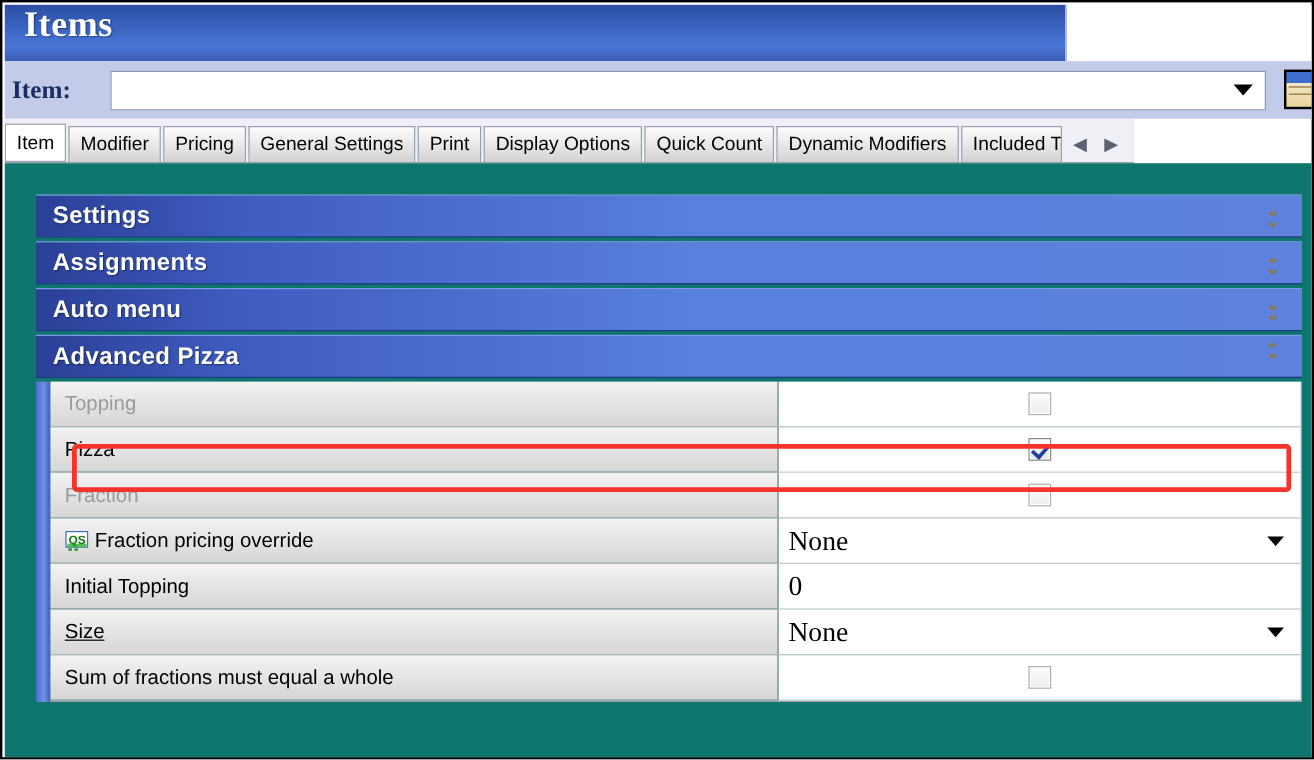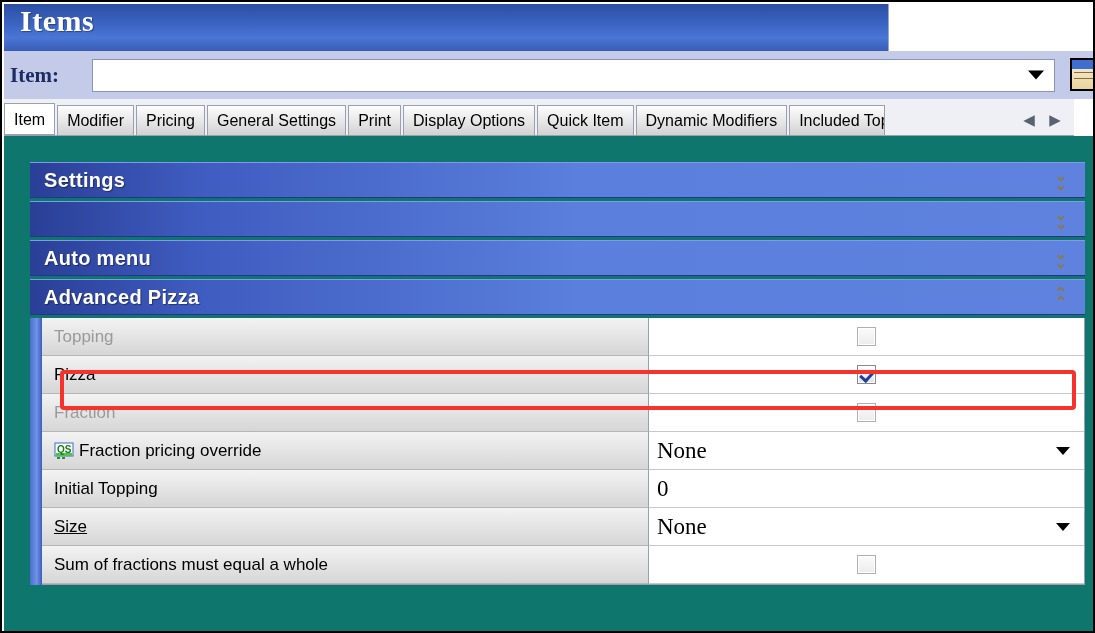--- a/index.html
+++ b/index.html
@@ -134,21 +134,21 @@
     position: absolute;
     left: 2px; right: 2px; top: 18px; height: 1px;
     background: #8a6d3b;
   }
 
   
   .tabstrip {
     position: absolute;
     left: 2px;
     top: 97px;
-    width: 1070px;
+    width: 941px;
     height: 37px;
     background: #eef0f5;
     display: flex;
     align-items: flex-end;
     box-sizing: border-box;
     border-bottom: 1px solid #9aa0ad;
     overflow: hidden;
   }
   .tab {
     height: 30px;
@@ -375,40 +375,41 @@
     <div class="item-icon-inner"></div>
   </div>
 
   <div class="tabstrip">
     <div class="tab active">Item</div>
     <div class="tab">Modifier</div>
     <div class="tab">Pricing</div>
     <div class="tab">General Settings</div>
     <div class="tab">Print</div>
     <div class="tab">Display Options</div>
-    <div class="tab">Quick Item</div>
+    <div class="tab">Quick Count</div>
     <div class="tab">Dynamic Modifiers</div>
     <div class="tab truncated">Included Top</div>
     <div class="tab-scrollers">
       <div class="scroll-arrow">◀</div>
       <div class="scroll-arrow">▶</div>
     </div>
   </div>
 
   <div class="content">
 
     <div class="section-header">
       <div class="section-title">Settings</div>
       <div class="section-chevron">
           <span>⌄</span>
           <span>⌄</span>
         </div>
     </div>
 
     <div class="section-header">
+      <div class="section-title">Assignments</div>
       <div class="section-chevron">
           <span>⌄</span>
           <span>⌄</span>
         </div>
     </div>
 
     <div class="section-header">
       <div class="section-title">Auto menu</div>
       <div class="section-chevron">
           <span>⌄</span>

